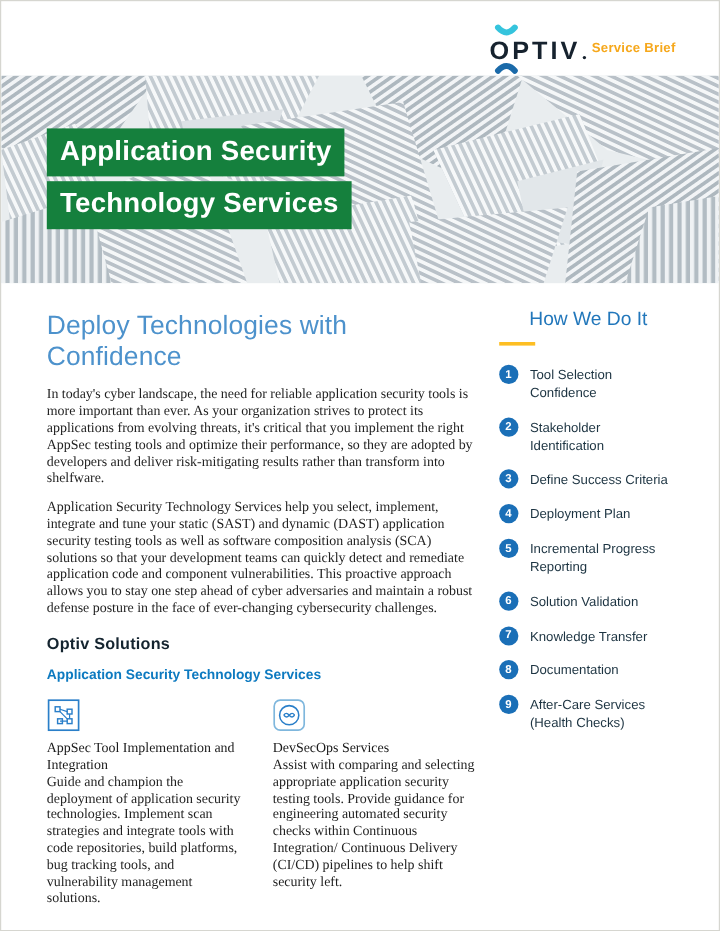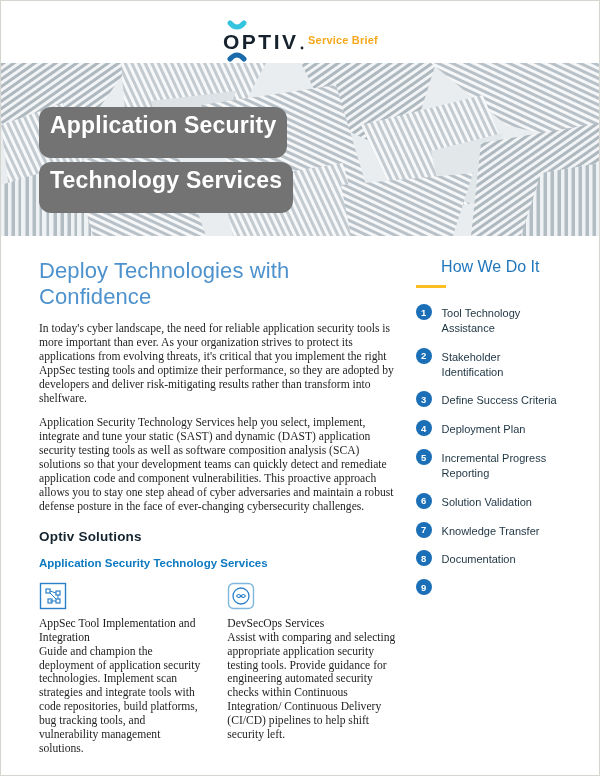--- a/index.html
+++ b/index.html
@@ -11,36 +11,36 @@
     width: 600px; height: 776px;
     margin: 0 auto;
     background: #ffffff;
     border: 1px solid #d6d6d0;
     overflow: hidden;
   }
 
   
   .header {
     height: 62px;
-    display: flex; align-items: center; justify-content: center;
+    display: flex; align-items: center; justify-content: flex-end;
     padding: 16px 36px 0 36px;
   }
   .brief-label {
     color: #f6a81c; font-size: 11px; font-weight: bold; letter-spacing: .2px;
   }
 
   
   .hero { position: relative; height: 173px; overflow: hidden; background: #eceff1; }
   .hero svg.bg { position: absolute; inset: 0; display: block; }
   .hero-titles { position: absolute; left: 38px; top: 44px; }
   .hero-line {
     display: table;
-    background: #737373; color: #ffffff;
+    background: #15803d; color: #ffffff;
     font-size: 23px; font-weight: bold; letter-spacing: .2px;
-    padding: 5px 11px 19px 11px; margin-bottom: 4px; border-radius: 12px;
+    padding: 5px 11px 8px 11px; margin-bottom: 4px;
   }
 
   
   .content { display: flex; padding: 22px 34px 0 38px; }
   .left-col { width: 358px; }
   .sidebar { width: 150px; margin-left: 20px; }
 
   .deploy-heading {
     color: #4d92cc; font-size: 22px; font-weight: normal; letter-spacing: .1px;
     margin-bottom: 12px;
@@ -210,21 +210,21 @@
 
       </div>
     </div>
 
     <div class="sidebar">
       <div class="sidebar-heading">How We Do It</div>
       <div class="sidebar-rule"></div>
 
       <div class="step">
         <span class="step-num">1</span>
-        <span class="step-label">Tool Technology Assistance</span>
+        <span class="step-label">Tool Selection Confidence</span>
       </div>
       <div class="step">
         <span class="step-num">2</span>
         <span class="step-label">Stakeholder Identification</span>
       </div>
       <div class="step">
         <span class="step-num">3</span>
         <span class="step-label">Define Success Criteria</span>
       </div>
       <div class="step">
@@ -242,17 +242,18 @@
       <div class="step">
         <span class="step-num">7</span>
         <span class="step-label">Knowledge Transfer</span>
       </div>
       <div class="step">
         <span class="step-num">8</span>
         <span class="step-label">Documentation</span>
       </div>
       <div class="step">
         <span class="step-num">9</span>
+        <span class="step-label">After-Care Services (Health Checks)</span>
       </div>
     </div>
 
   </div>
 </div>
 
 </body></html>

